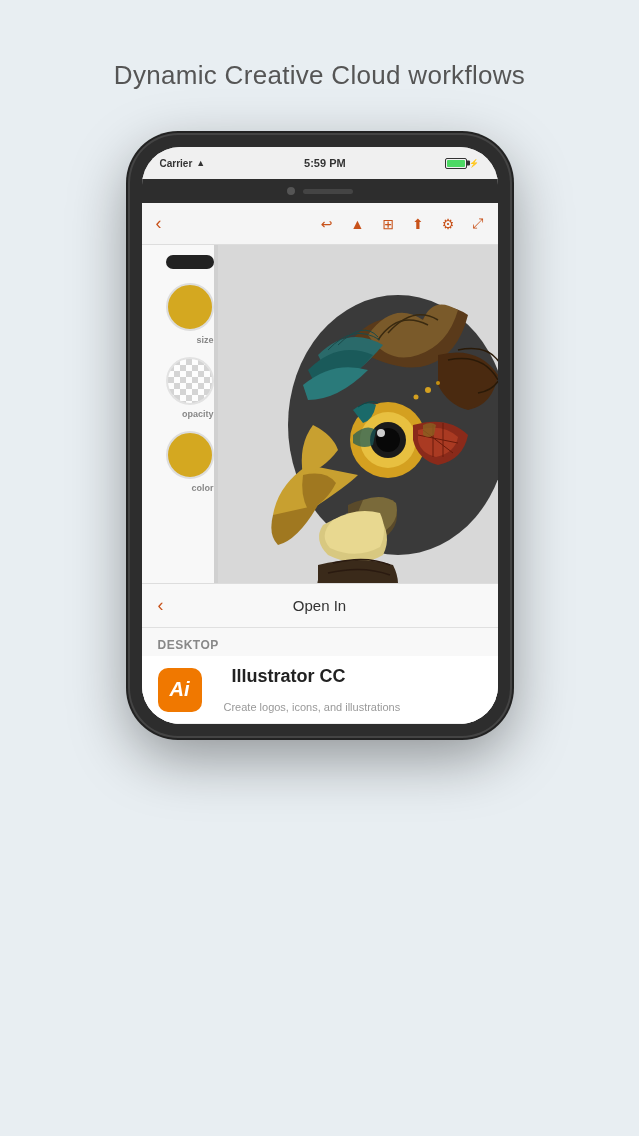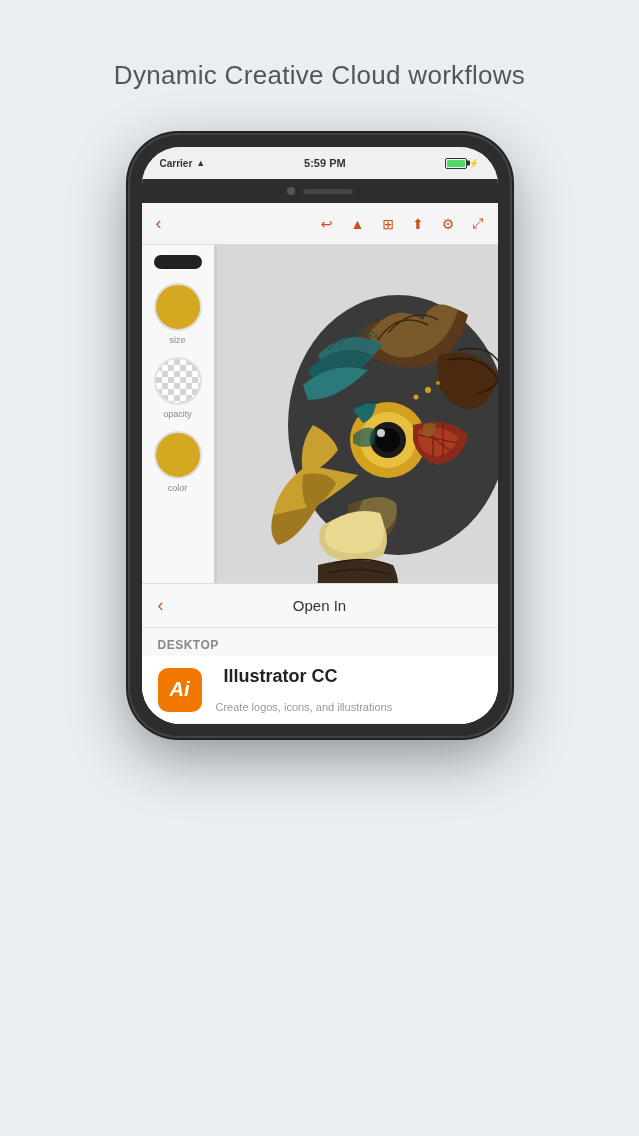--- a/index.html
+++ b/index.html
@@ -178,25 +178,26 @@
       overflow: hidden;
       display: flex;
     }
 
     
     .left-sidebar {
       width: 72px;
       background: rgba(255,255,255,0.85);
       display: flex;
       flex-direction: column;
-      align-items: center;
+      align-items: flex-end;
       padding: 10px 0;
       gap: 6px;
       flex-shrink: 0;
       z-index: 2;
+      font-weight: bold;
     }
 
     .sidebar-brush-preview {
       width: 48px;
       height: 14px;
       background: #222;
       border-radius: 7px;
       margin-bottom: 8px;
     }
 
@@ -266,21 +267,21 @@
       font-weight: 700;
       color: #888;
       padding: 10px 16px 4px;
       letter-spacing: 0.5px;
     }
 
     .app-list-item {
       display: flex;
       align-items: center;
       padding: 10px 16px;
-      gap: 14px;
+      gap: 22px;
       background: #fff;
       border-bottom: 1px solid #eee;
       cursor: pointer;
     }
     .app-icon {
       width: 44px;
       height: 44px;
       border-radius: 10px;
       display: flex;
       align-items: center;

